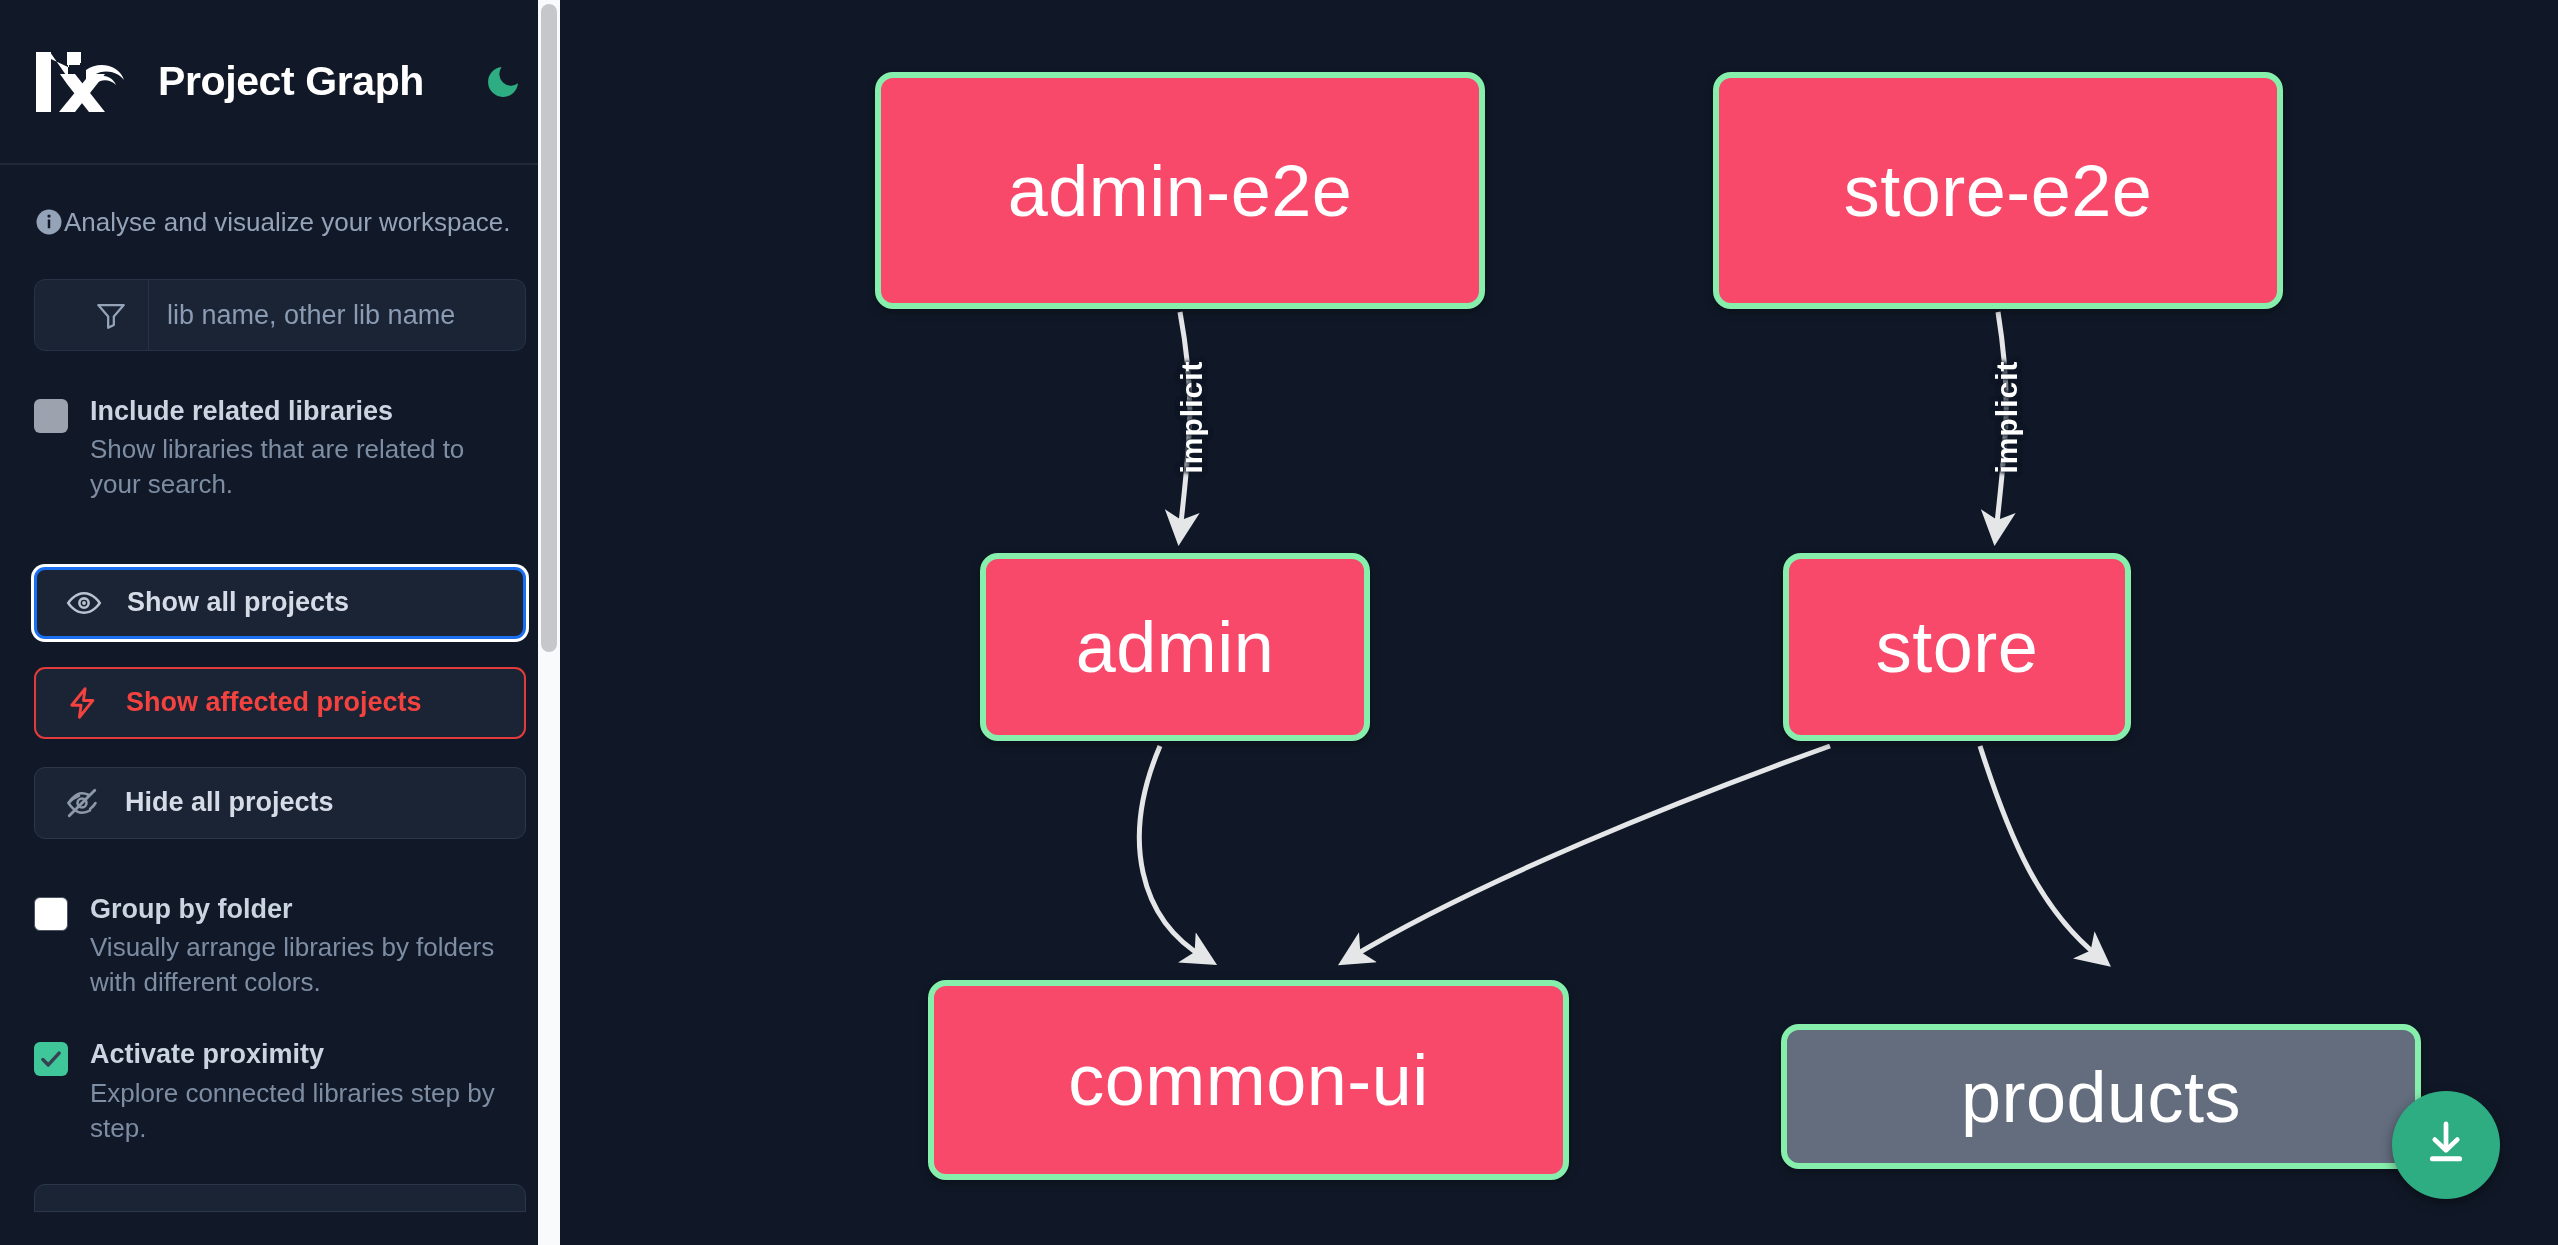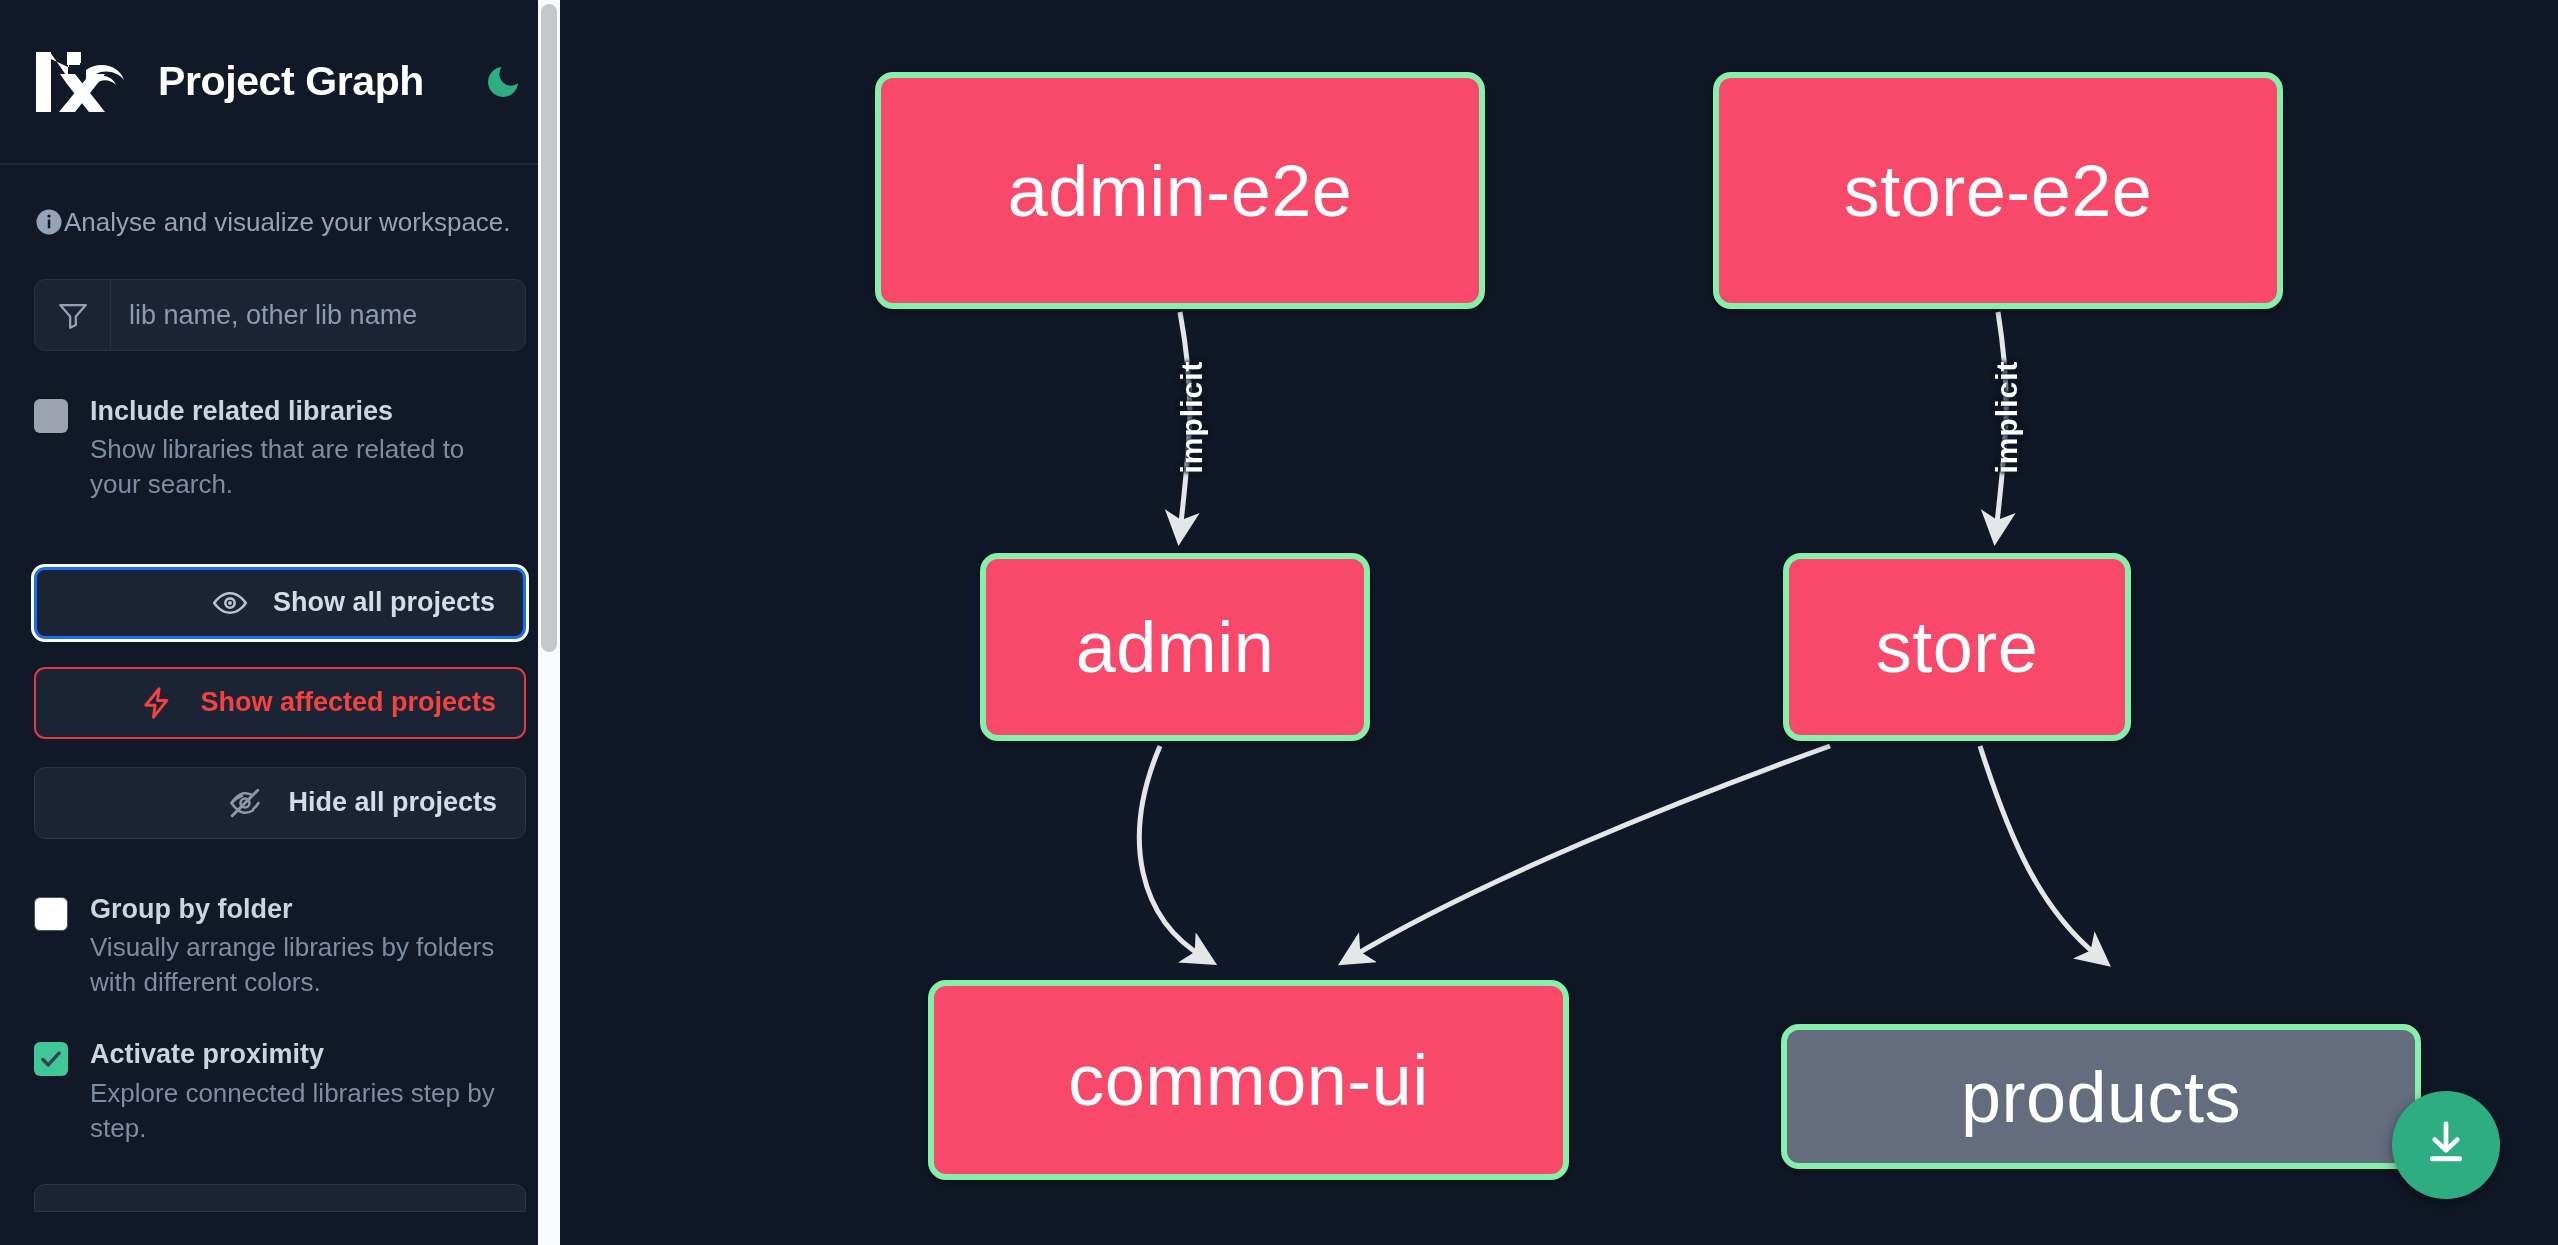--- a/index.html
+++ b/index.html
@@ -49,20 +49,21 @@
 
   
   .filter-wrap {
     display: flex; align-items: center;
     height: 72px; width: 492px;
     background: #1b2435;
     border: 1px solid #273246;
     border-radius: 11px;
     overflow: hidden;
     margin-bottom: 44px;
+    padding-left: 38px;
   }
   .filter-icon-box {
     width: 76px; height: 100%;
     display: flex; align-items: center; justify-content: center;
     border-right: 1px solid #273246;
     flex: 0 0 76px;
   }
   .filter-input {
     flex: 1; height: 100%;
     background: transparent; border: none; outline: none;
@@ -90,21 +91,20 @@
   
   .btn {
     width: 492px; height: 72px;
     display: flex; align-items: center;
     gap: 24px; padding: 0 28px;
     border-radius: 11px;
     background: #1b2435;
     border: 1px solid #2b3649;
     margin-bottom: 28px;
     cursor: pointer;
-    justify-content: flex-end;
   }
   .btn-label { font-size: 27px; font-weight: 700; color: #d5dce7; white-space: nowrap; }
   .btn.focused {
     border: 3px solid #1d6ff2;
     box-shadow: 0 0 0 3px #ffffff;
   }
   .btn.danger { border: 2px solid #e23b3b; }
   .btn.danger .btn-label { color: #f4423f; }
   .btn-icon { width: 38px; height: 38px; flex: 0 0 38px; display:flex; align-items:center; justify-content:center;}
 

